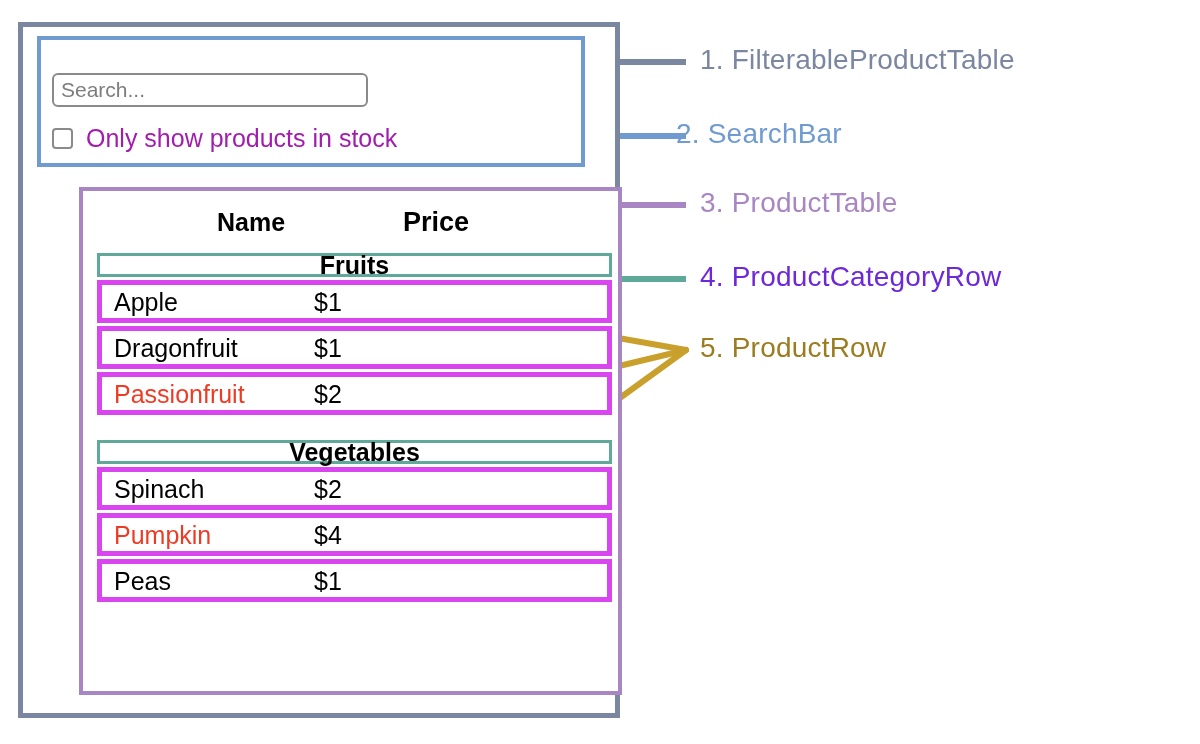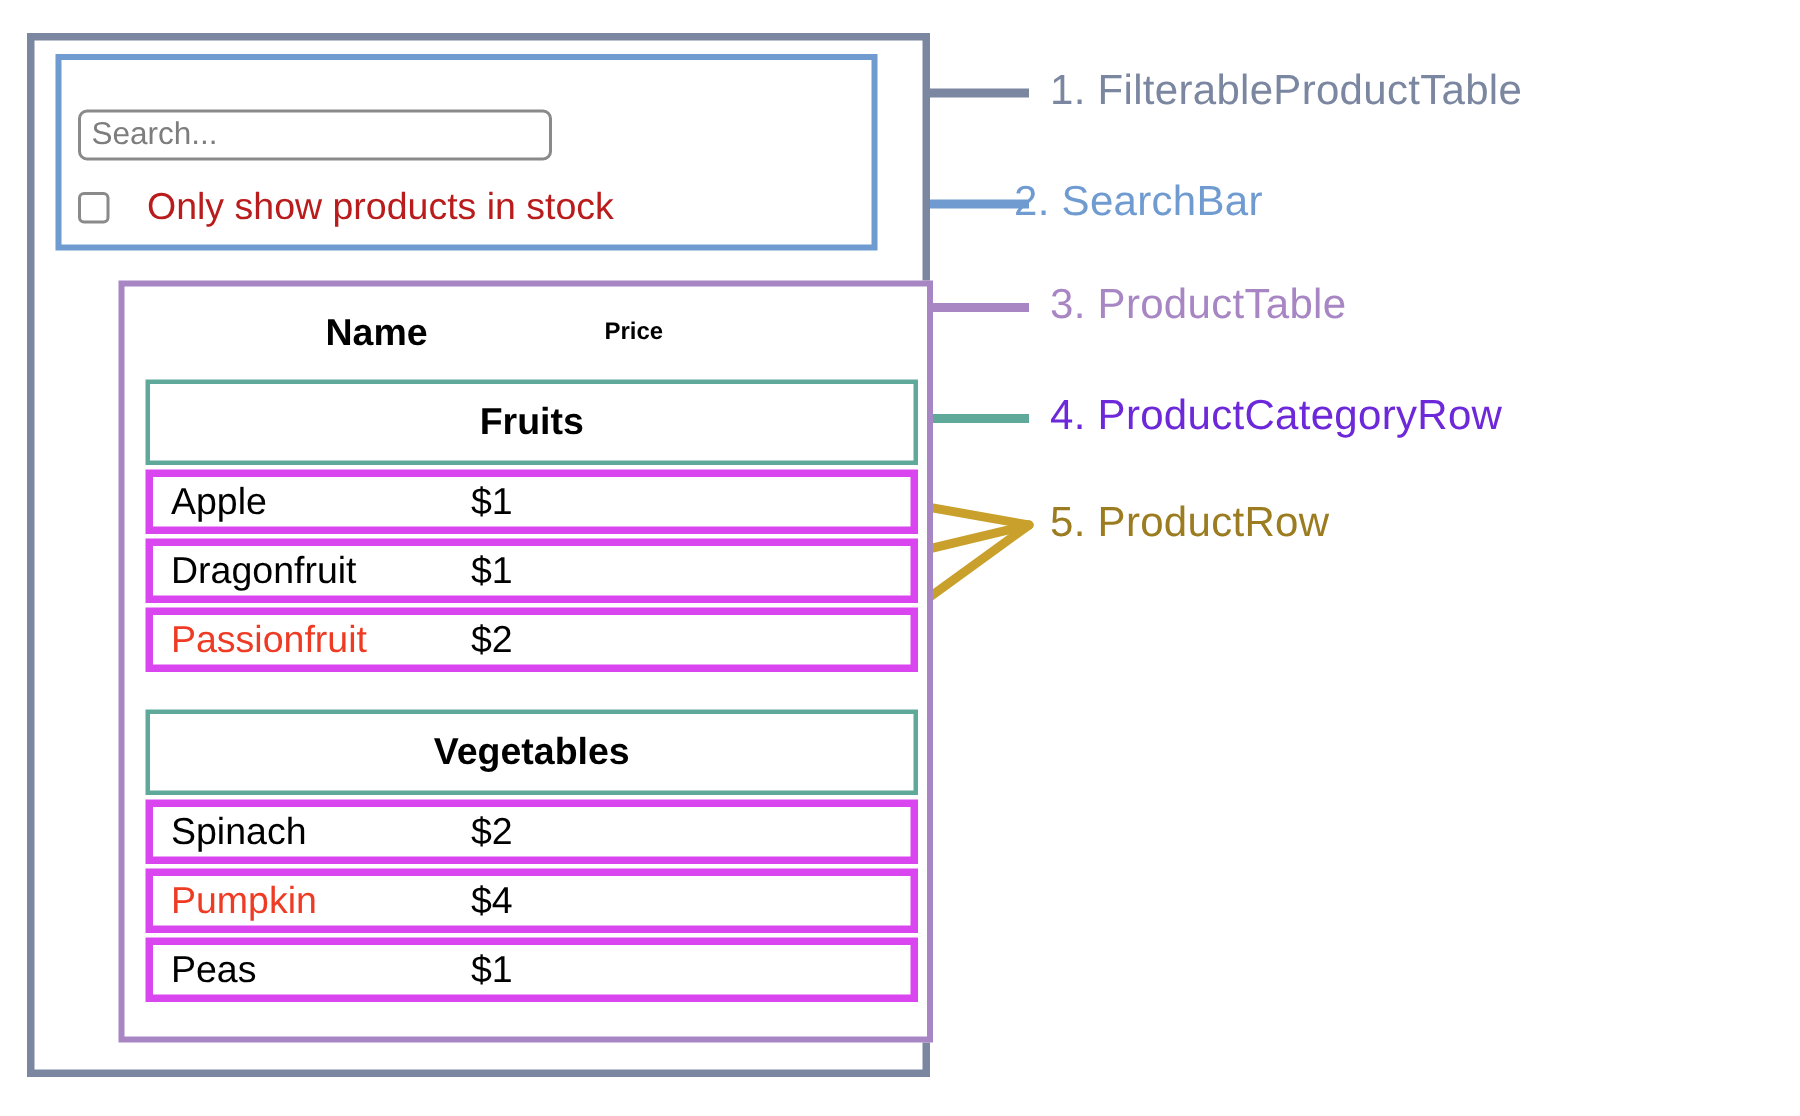--- a/index.html
+++ b/index.html
@@ -89,24 +89,23 @@
     height: 21px;
     box-sizing: border-box;
     border: 2px solid #8a8a8a;
     border-radius: 4px;
     background: #ffffff;
     flex: 0 0 auto;
   }
   .cb-label {
     font-family: "Liberation Sans", sans-serif;
     font-size: 25px;
-    color: #b91c1c;
+    color: #a21caf;
     white-space: nowrap;
     line-height: 1;
-    margin-left: 12px;
   }
 
   
   .product-table {
     position: absolute;
     left: 43px;
     top: 187px;
     width: 543px;
     height: 508px;
     border: 4px solid #a886c4;
@@ -128,35 +127,35 @@
     left: 134px;
     font-family: "Liberation Sans", sans-serif;
     font-size: 25px;
     font-weight: bold;
     color: #000000;
   }
   .th-price {
     position: absolute;
     left: 320px;
     font-family: "Liberation Sans", sans-serif;
-    font-size: 16px;
+    font-size: 27px;
     font-weight: bold;
     color: #000000;
   }
 
   
   .rows {
     position: absolute;
     left: 14px;
     top: 62px;
     width: 515px;
   }
 
   .cat-row {
-    height: 57px;
+    height: 24px;
     border: 3px solid #5fa99b;
     box-sizing: border-box;
     background: #ffffff;
     display: flex;
     align-items: center;
     justify-content: center;
     font-size: 25px;
     font-weight: bold;
     color: #000000;
     font-family: "Liberation Sans", sans-serif;

